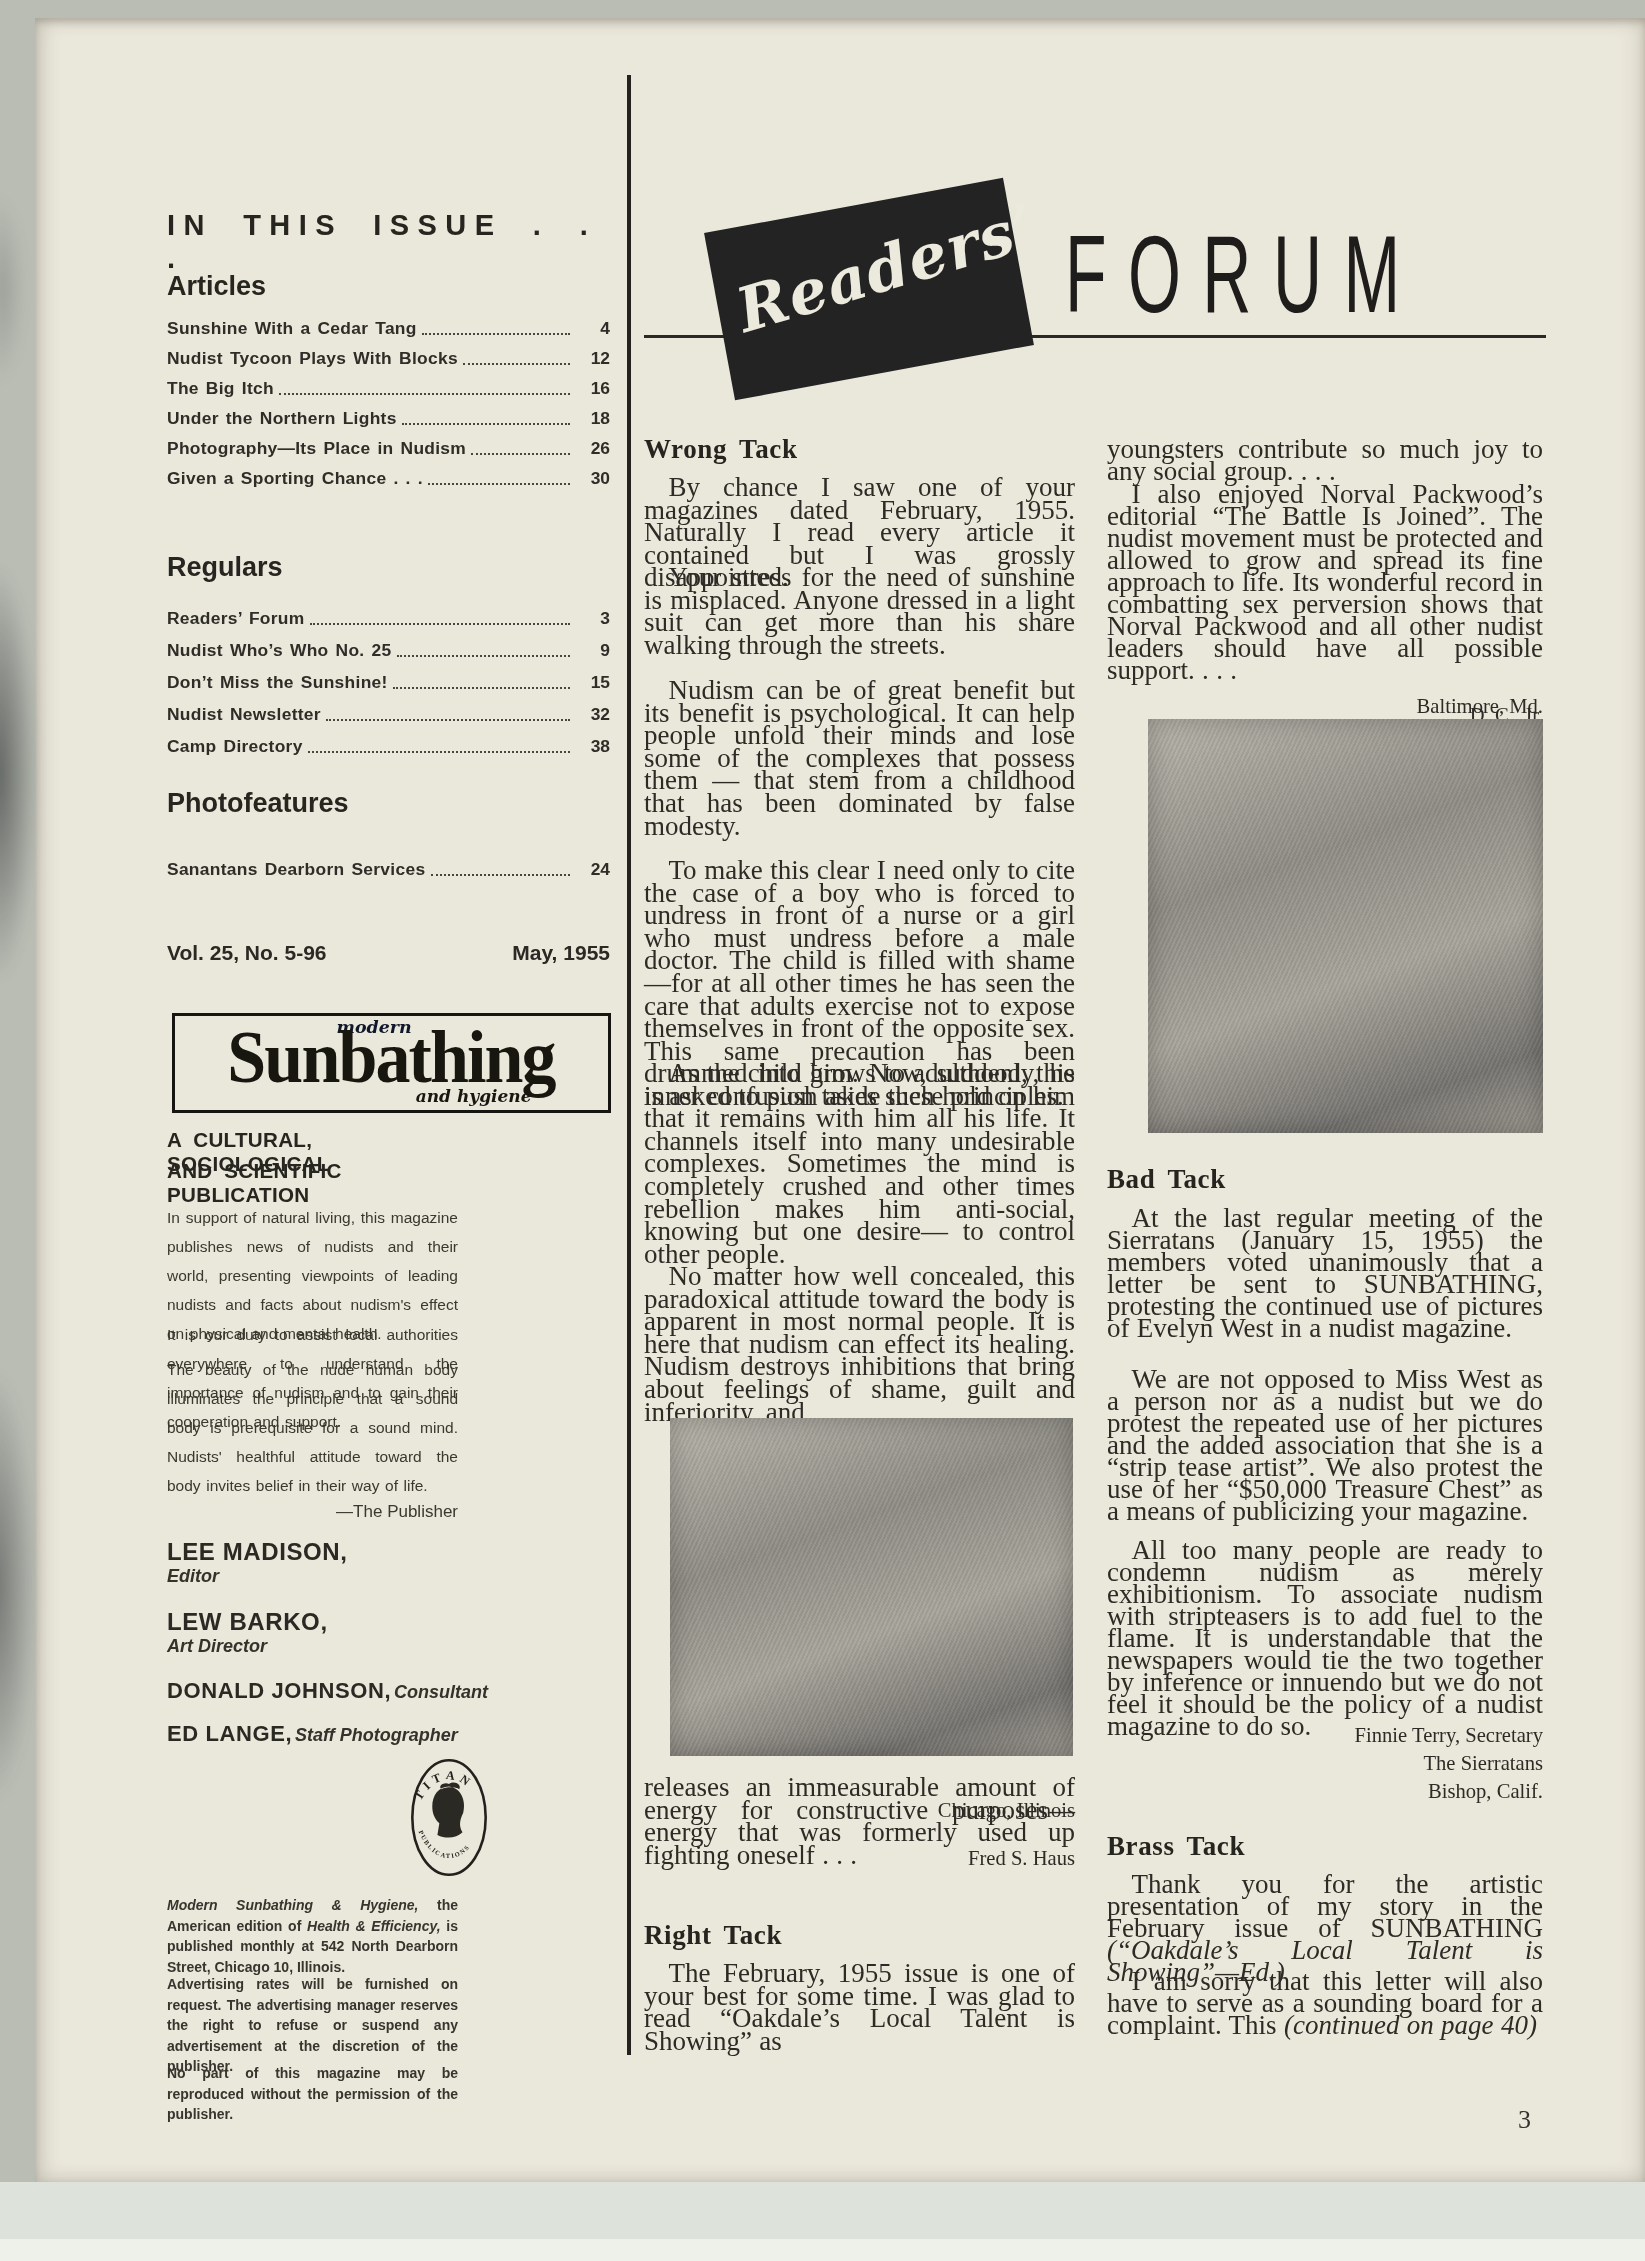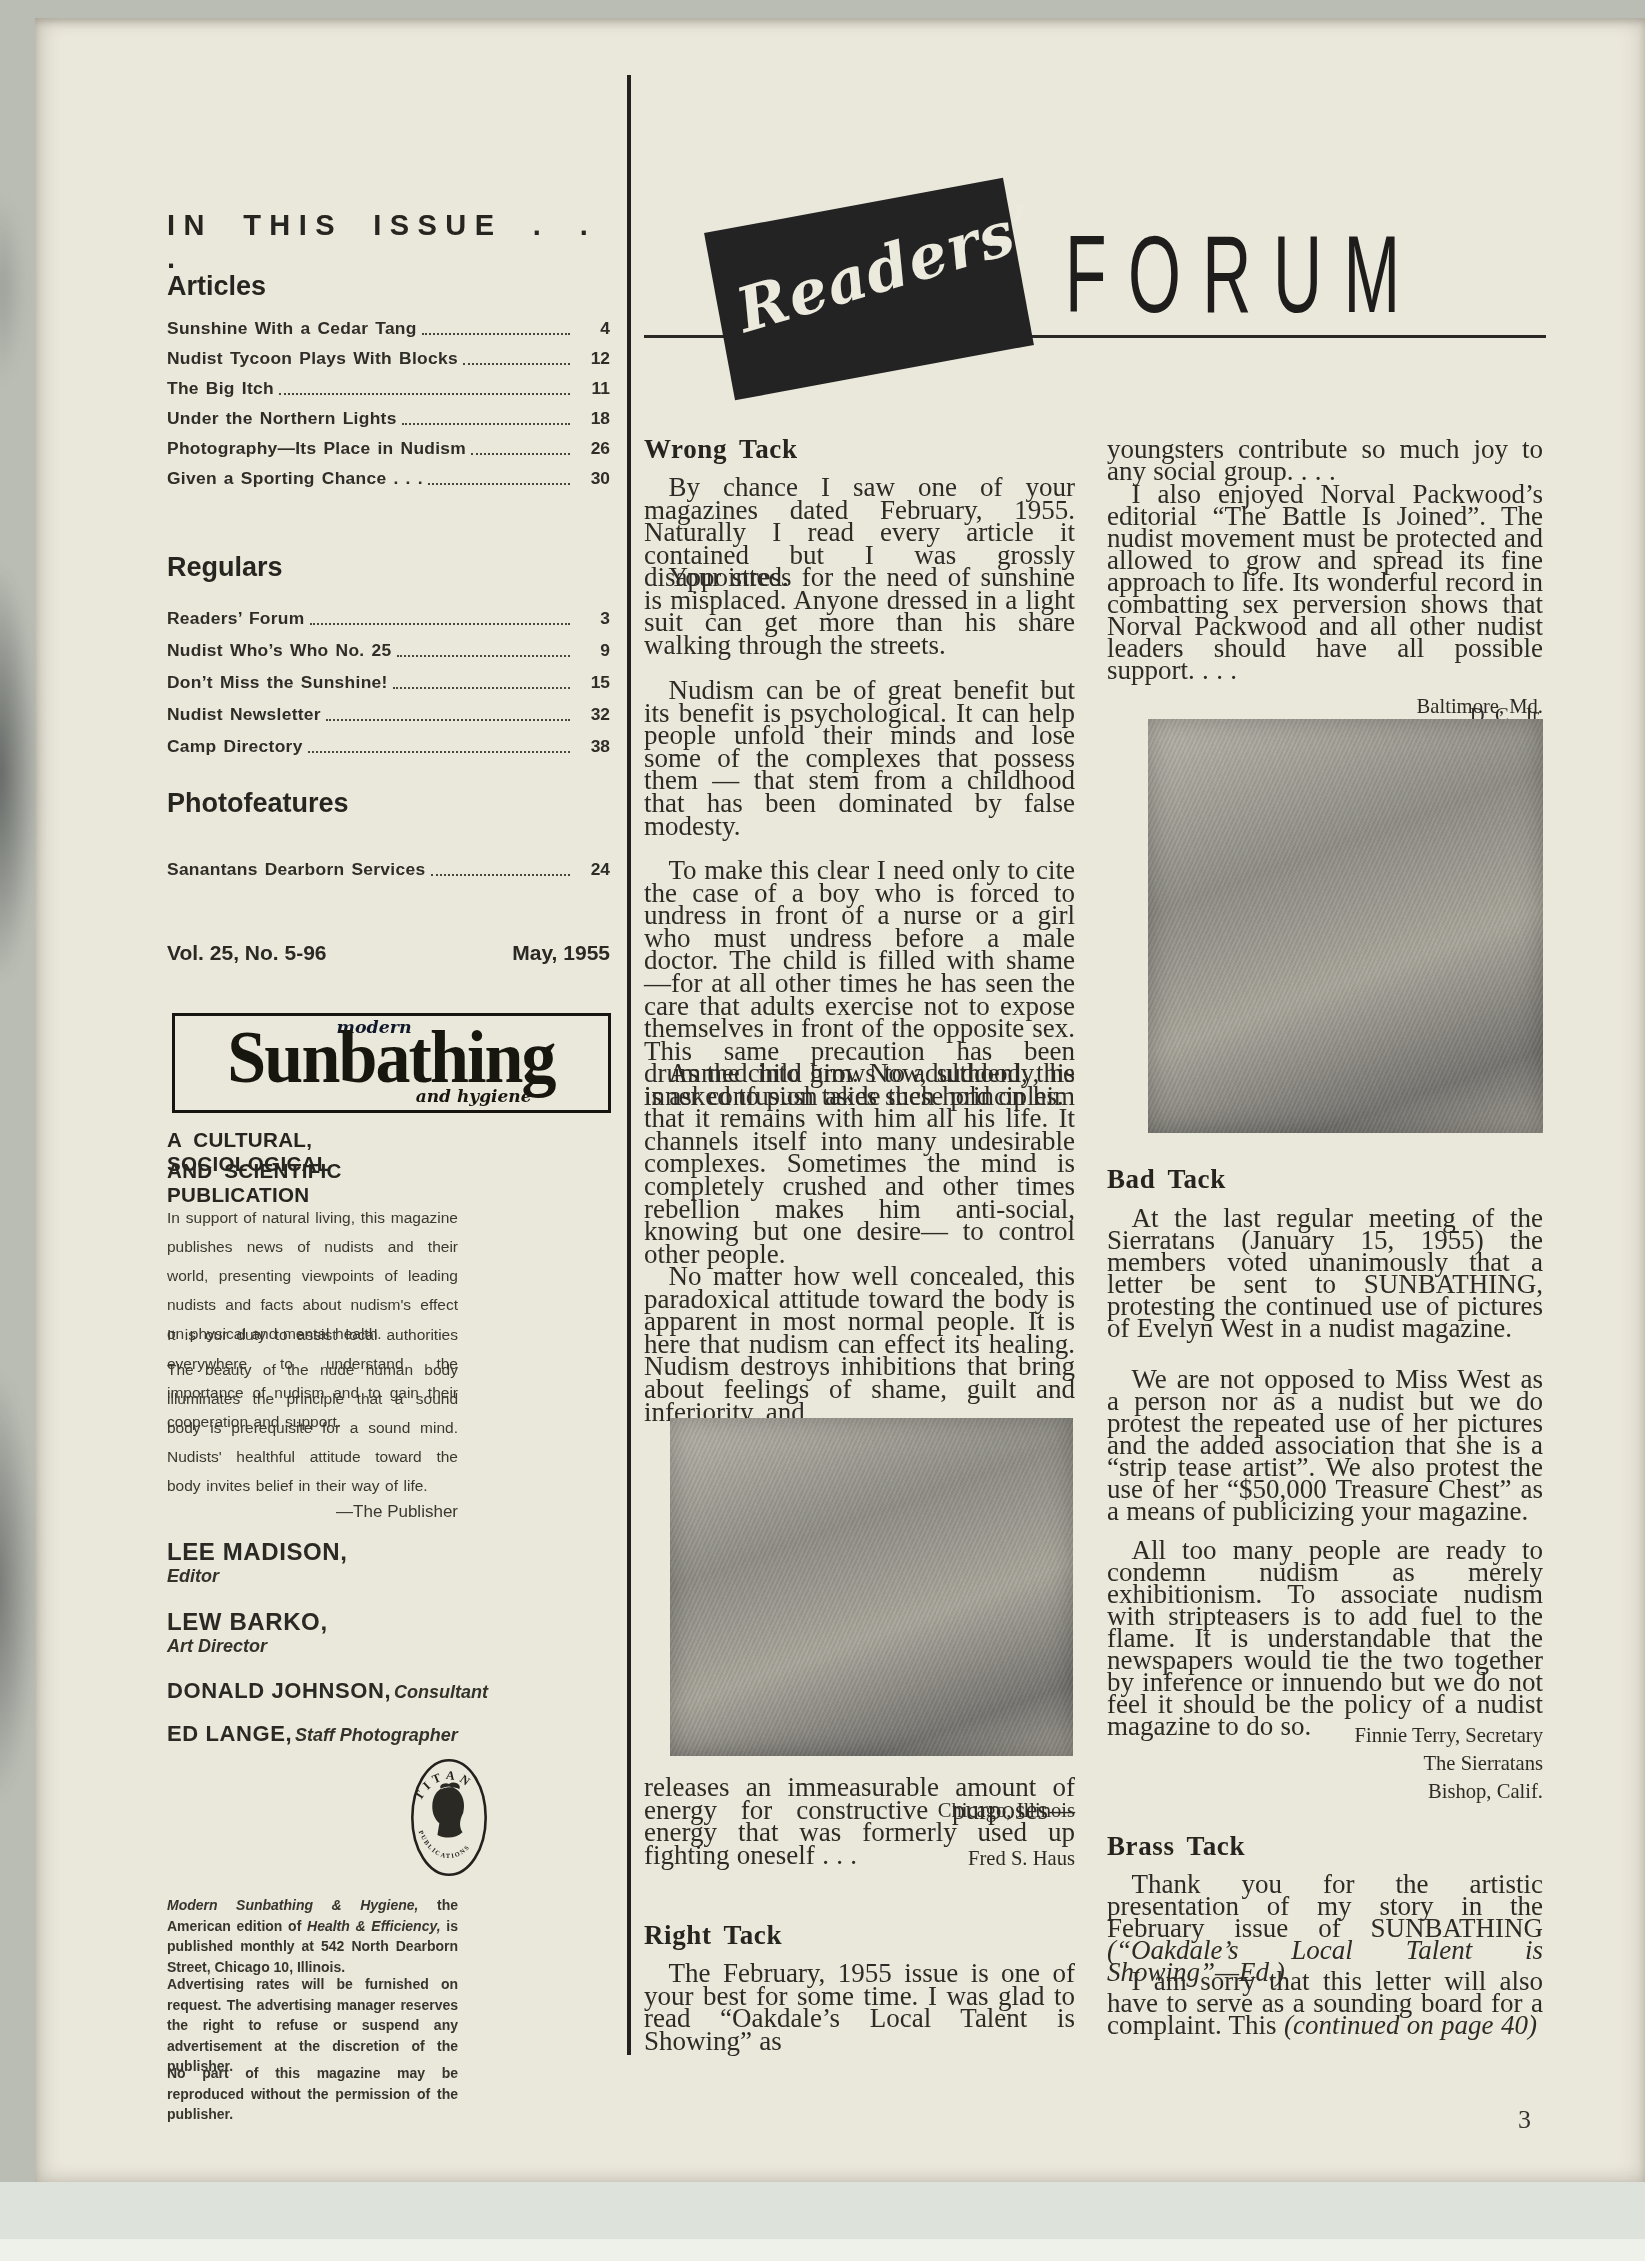--- a/index.html
+++ b/index.html
@@ -110,21 +110,21 @@
           <span class="pg">4</span>
           </div>
         <div class="toc-row">
           <span class="lbl">Nudist Tycoon Plays With Blocks</span>
           <span class="dots"></span>
           <span class="pg">12</span>
           </div>
         <div class="toc-row">
           <span class="lbl">The Big Itch</span>
           <span class="dots"></span>
-          <span class="pg">11</span>
+          <span class="pg">16</span>
           </div>
         <div class="toc-row">
           <span class="lbl">Under the Northern Lights</span>
           <span class="dots"></span>
           <span class="pg">18</span>
           </div>
         <div class="toc-row">
           <span class="lbl">Photography—Its Place in Nudism</span>
           <span class="dots"></span>
           <span class="pg">26</span>

